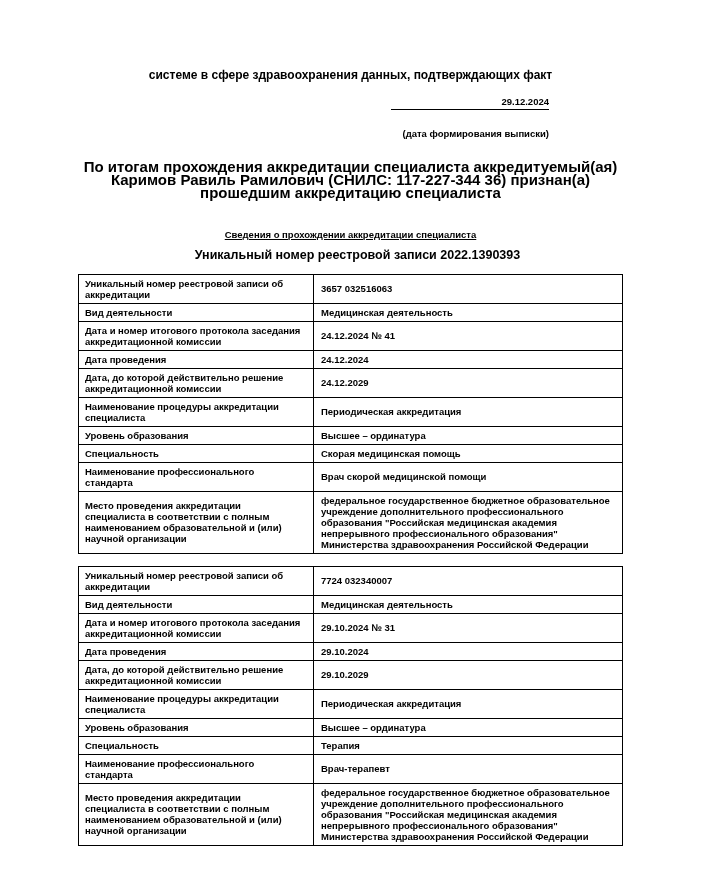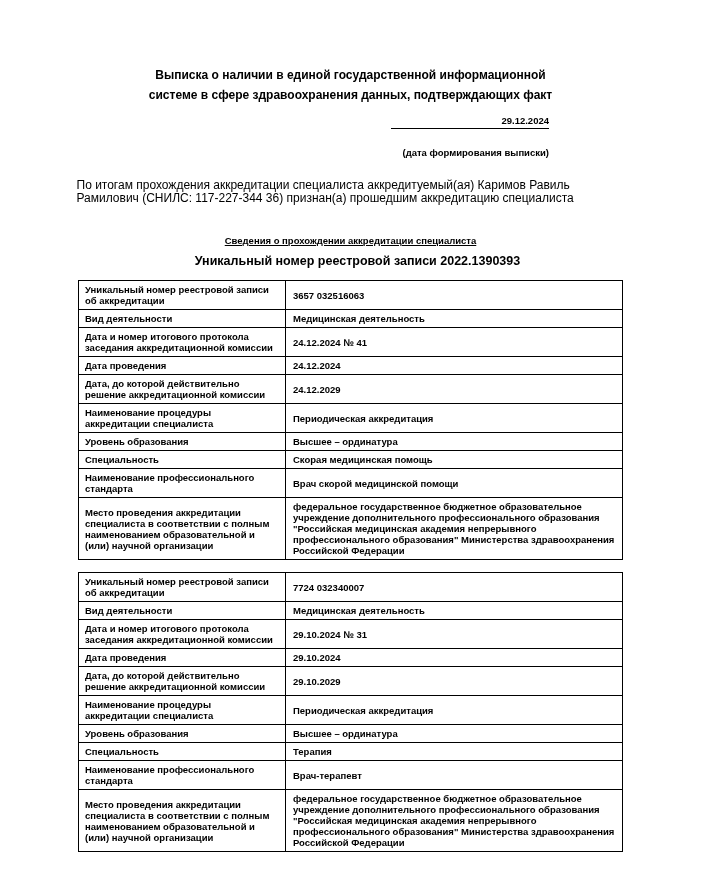--- a/index.html
+++ b/index.html
@@ -34,23 +34,23 @@
   .date-value {
     border-bottom: 1.5px solid #000;
     padding-bottom: 1px;
   }
   .date-caption {
     padding-top: 18px;
   }
   .intro-paragraph {
     width: 548px;
     margin: 20px auto 0 auto;
-    text-align: left;
-    font-size: 12px;
-    font-weight: normal;
+    text-align: center;
+    font-size: 15px;
+    font-weight: bold;
     line-height: 13px;
   }
   .section-heading {
     margin-top: 29px;
     text-align: center;
     font-size: 9.5px;
     font-weight: bold;
     text-decoration: underline;
     line-height: 13px;
   }
@@ -71,34 +71,33 @@
     font-weight: bold;
     line-height: 11px;
   }
   table.doc-table.first { margin-top: 10px; }
   table.doc-table.second { margin-top: 12px; }
   table.doc-table td {
     border: 1.5px solid #000;
     vertical-align: middle;
   }
   td.label-cell {
-    width: 207px;
+    width: 235px;
     padding: 3px 10px 3px 6px;
   }
   td.value-cell {
     padding: 3px 6px 3px 7px;
   }
 </style>
 </head>
 <body>
 
 <div class="page">
 
   <div class="doc-title">
-    <div>Выписка о наличии в единой государственной информационной</div>
     <div>системе в сфере здравоохранения данных, подтверждающих факт</div>
   </div>
 
   <div class="date-block">
     <div class="date-value">29.12.2024</div>
     <div class="date-caption">(дата формирования выписки)</div>
   </div>
 
   <div class="intro-paragraph">По итогам прохождения аккредитации специалиста аккредитуемый(ая) Каримов Равиль Рамилович (СНИЛС: 117-227-344 36) признан(а) прошедшим аккредитацию специалиста</div>
 

